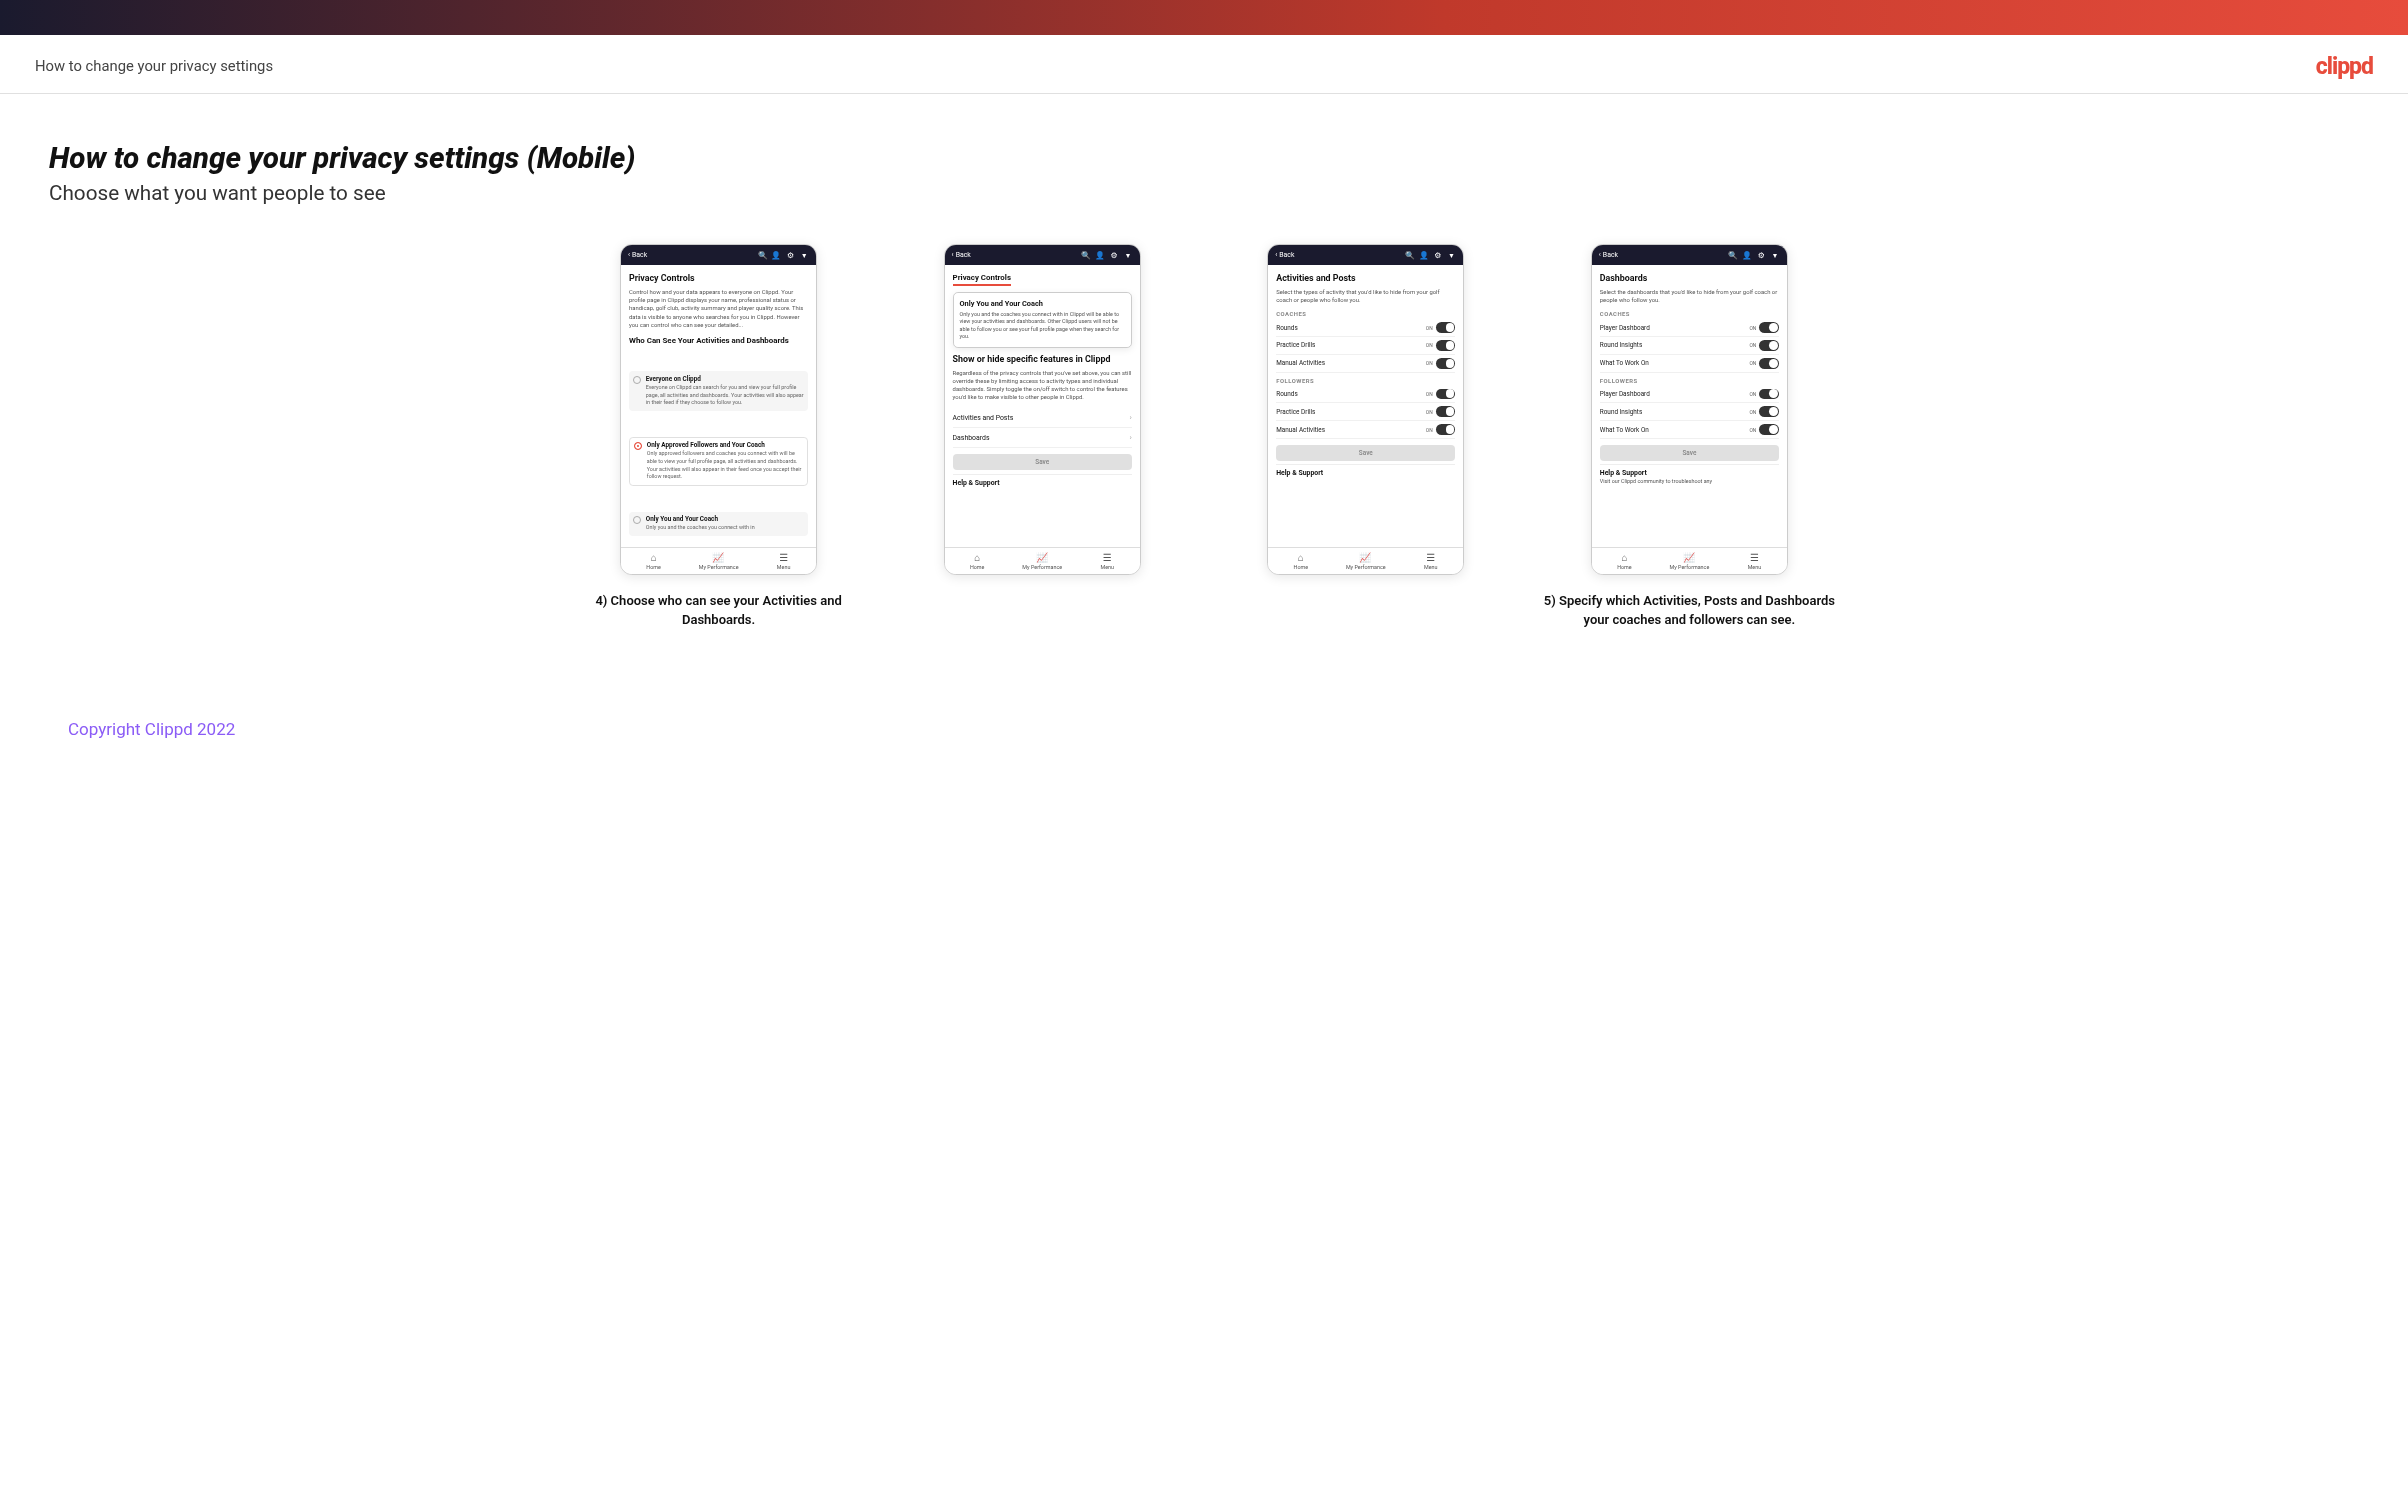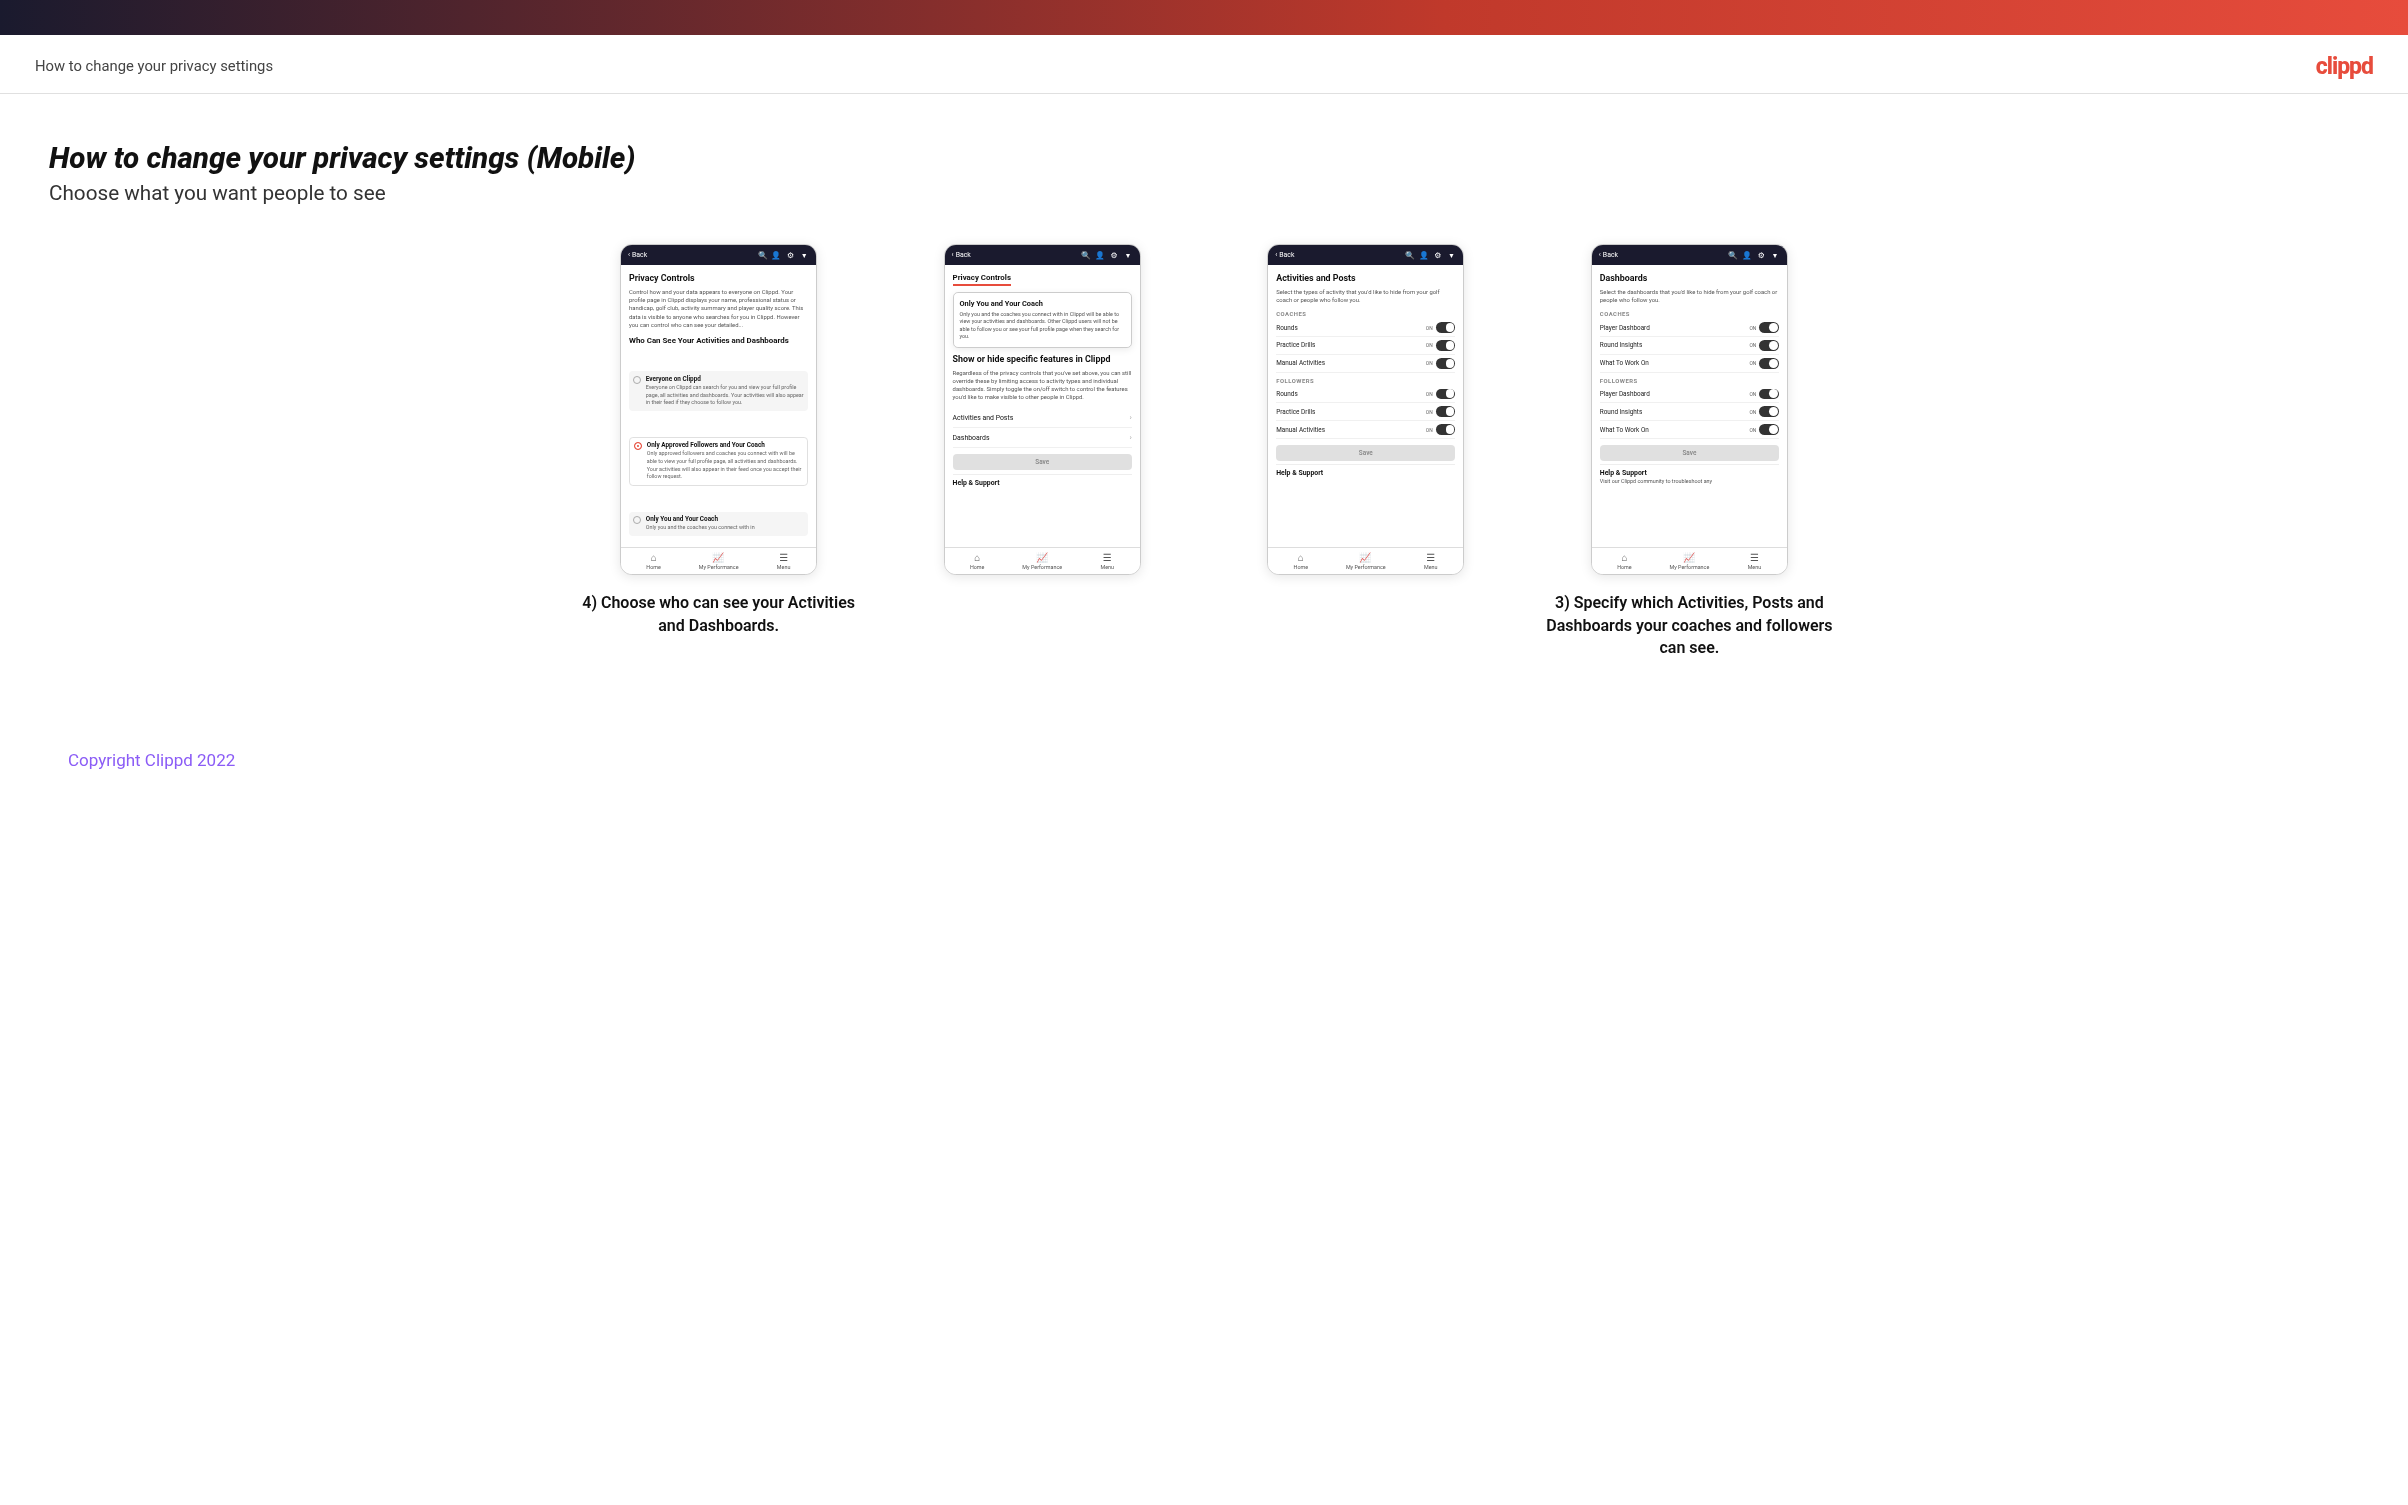--- a/index.html
+++ b/index.html
@@ -68,21 +68,21 @@
     
     .mockup-group {
       display: flex;
       flex-direction: column;
       align-items: center;
       flex: 1;
       max-width: 296px;
     }
 
     .mockup-caption {
-      font-size: 16px;
+      font-size: 13px;
       font-weight: 600;
       color: #111;
       text-align: center;
       margin-top: 17.7px;
       line-height: 1.4;
     }
 
     
     .phone-screen {
       width: 197px;
@@ -679,21 +679,21 @@
           <div class="phone-bottom-nav-item">
             <span class="phone-bottom-nav-icon">📈</span>
             <span>My Performance</span>
           </div>
           <div class="phone-bottom-nav-item">
             <span class="phone-bottom-nav-icon">☰</span>
             <span>Menu</span>
           </div>
         </div>
       </div>
-      <div class="mockup-caption">3) Specify which Activities, Posts and Dashboards your  coaches and followers can see.</div>
+      <div class="mockup-caption">5) Specify which Activities, Posts and Dashboards your  coaches and followers can see.</div>
     </div>
 
   </div>
 
 </div>
 
 <div class="page-footer">
   <span>Copyright Clippd 2022</span>
 </div>
 

